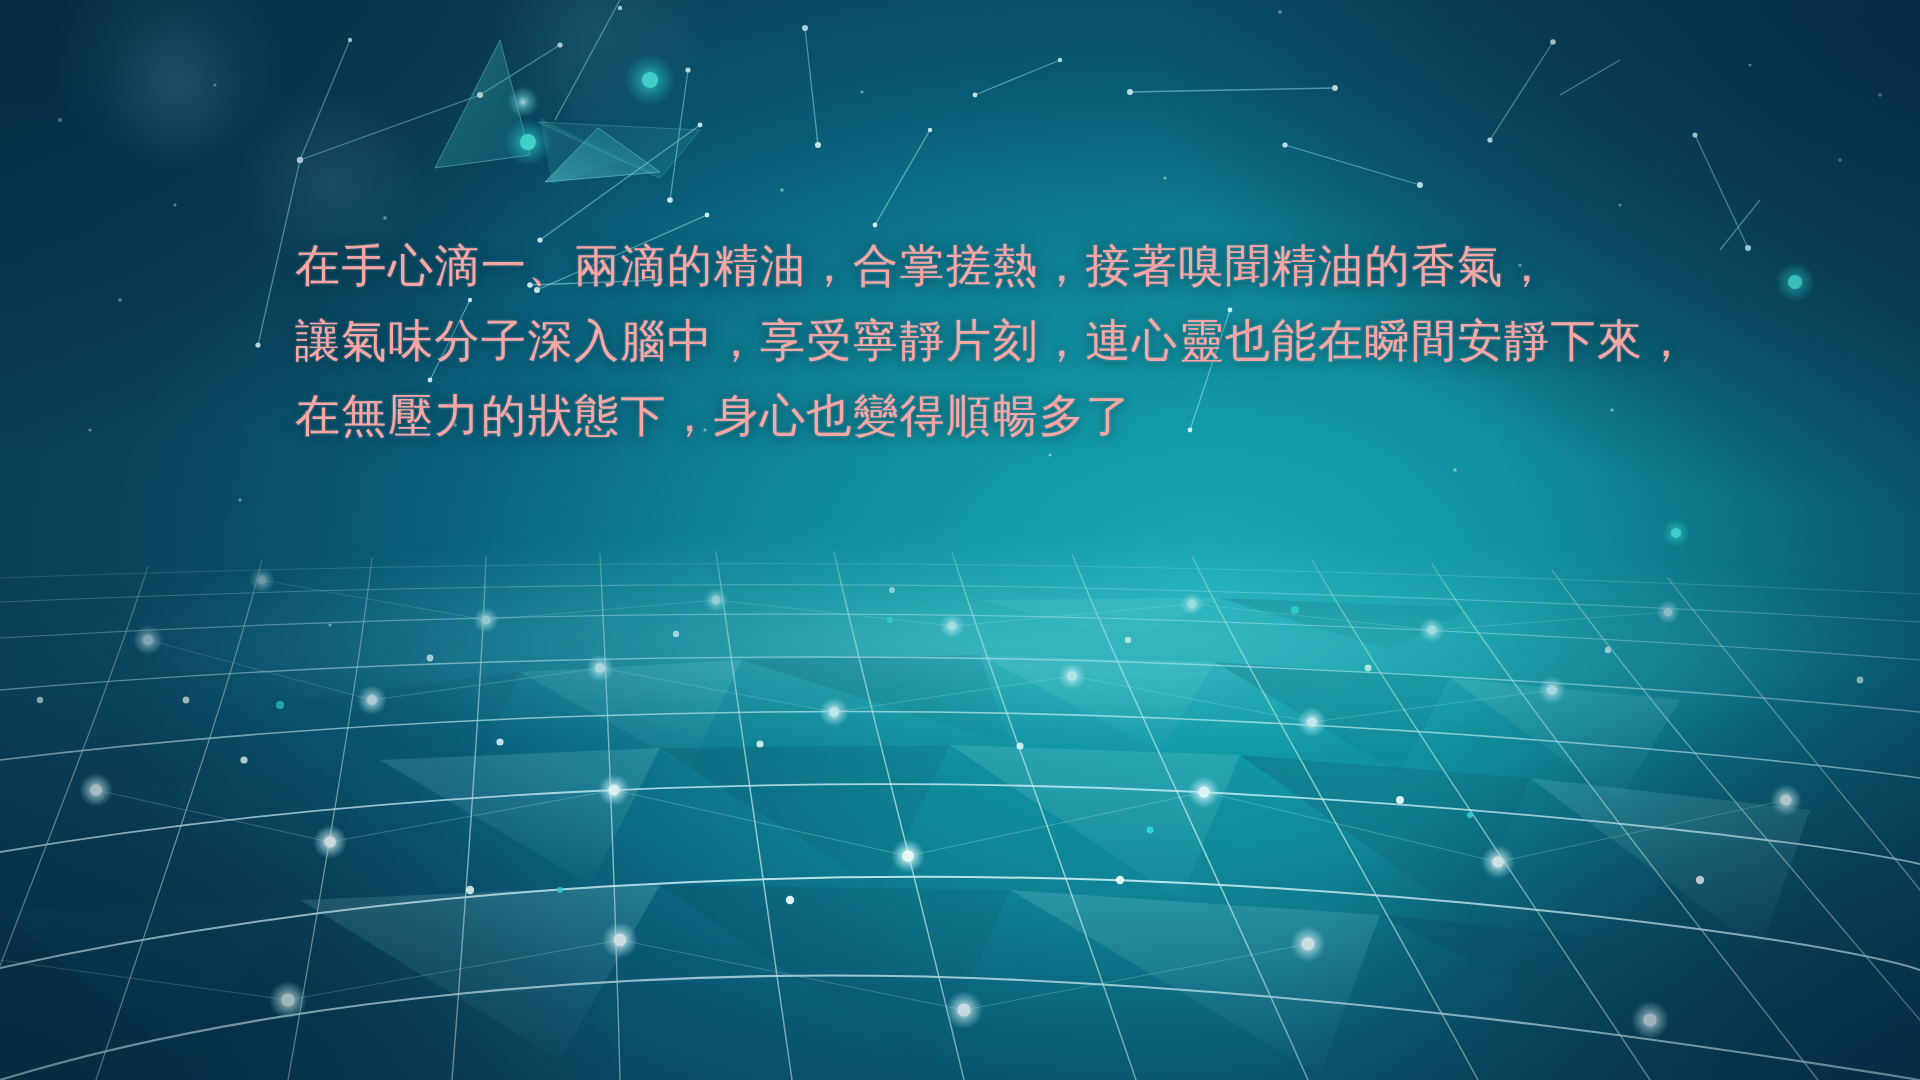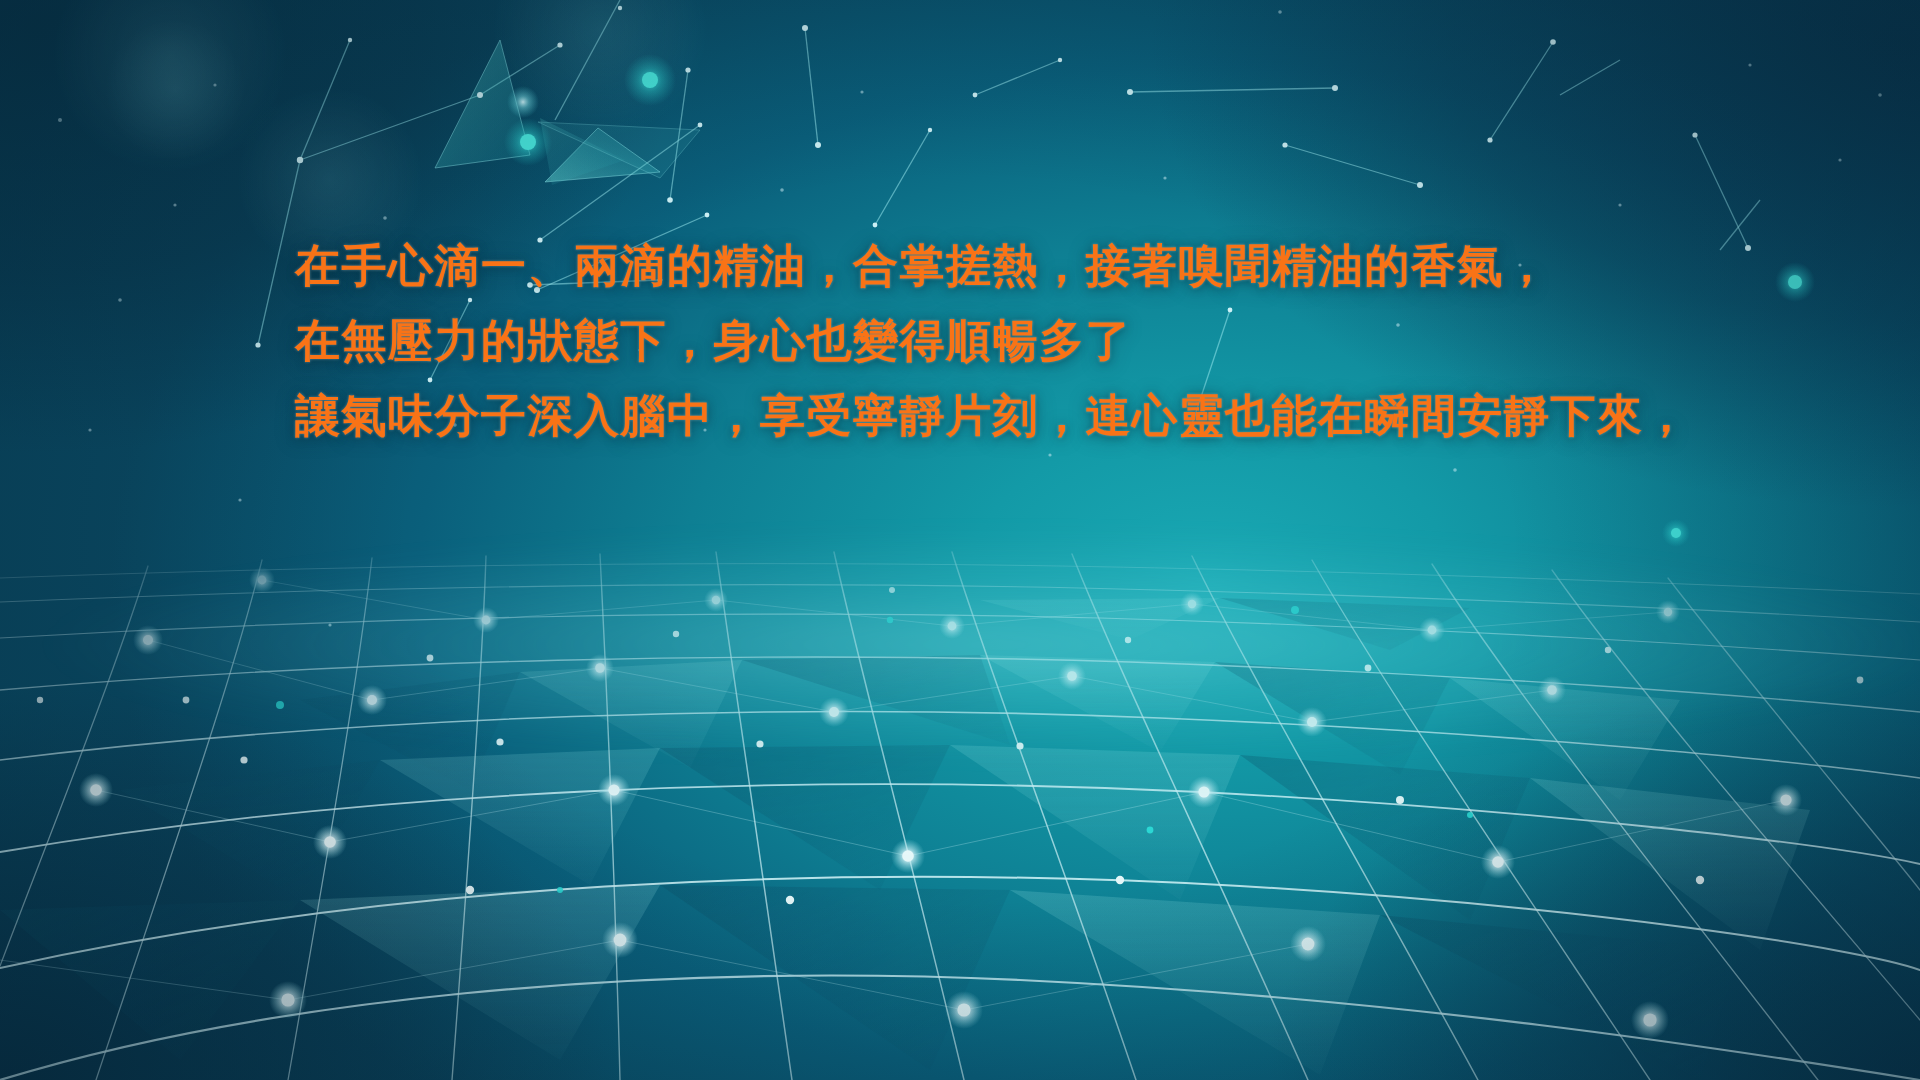--- a/index.html
+++ b/index.html
@@ -48,26 +48,26 @@
 
   
   #caption{
     position:absolute;
     left:295px;
     top:228px;
     width:1420px;
     z-index:40;
   }
   .cap-line{
-    color:#f97316;
+    color:#fca5a5;
     font-size:45px;
     line-height:75px;
     letter-spacing:1.5px;
     white-space:nowrap;
-    font-weight:700;
+    font-weight:400;
     text-shadow:
       0 0 3px rgba(255,255,255,.35),
       0 1px 9px rgba(4,46,62,.55),
       0 2px 20px rgba(4,46,62,.40);
   }
 </style>
 </head>
 <body>
 
 <div id="stage">
@@ -404,17 +404,17 @@
             <circle cx="890" cy="620" r="3.2"></circle>
         </g>
       </g>
     </g>
   </svg>
 
   <div class="bg-vignette"></div>
 
   <div id="caption">
     <div class="cap-line">在手心滴一、兩滴的精油，合掌搓熱，接著嗅聞精油的香氣，</div>
+    <div class="cap-line">讓氣味分子深入腦中，享受寧靜片刻，連心靈也能在瞬間安靜下來，</div>
     <div class="cap-line">在無壓力的狀態下，身心也變得順暢多了</div>
-    <div class="cap-line">讓氣味分子深入腦中，享受寧靜片刻，連心靈也能在瞬間安靜下來，</div>
   </div>
 
 </div>
 
 </body></html>

